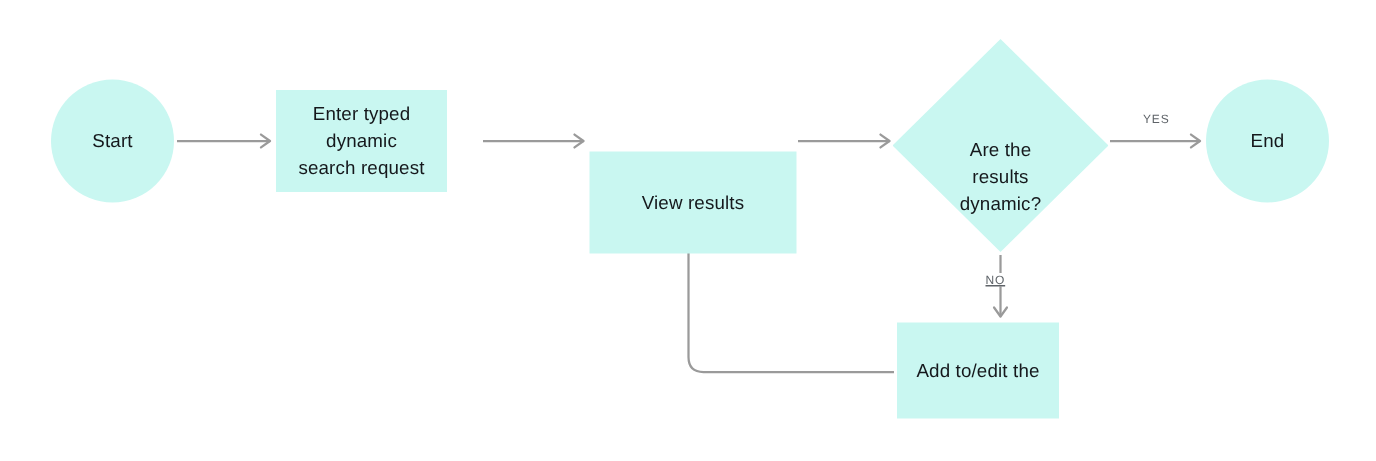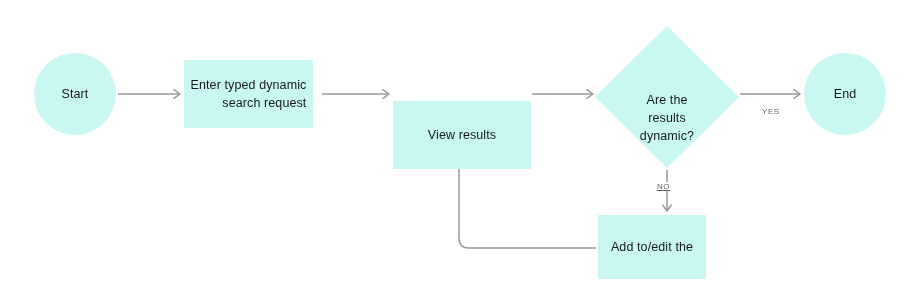--- a/index.html
+++ b/index.html
@@ -100,21 +100,21 @@
       <line x1="667" y1="170" x2="667" y2="211" marker-end="url(#chev)"></line>
 
       <path d="M 596 248 L 469 248 Q 459 248 459 238 L 459 134" marker-end="url(#chev)"></path>
     </g>
   </svg>
 
   <div class="node node-terminal" style="left:34px; top:53px; width:82px; height:82px;">
     <span>Start</span>
   </div>
 
-  <div class="node node-process" style="left:184px; top:60px; width:129px; height:68px;text-align:right;">
+  <div class="node node-process" style="left:184px; top:60px; width:114px; height:68px;">
     <span>
       <span>Enter typed dynamic</span><br>
       <span>search request</span>
     </span>
   </div>
 
   <div class="node node-process" style="left:393px; top:60px; width:138px; height:68px;margin-top:41px;">
     <span>View results</span>
   </div>
 
@@ -130,17 +130,17 @@
   <div class="node node-terminal" style="left:804px; top:53px; width:82px; height:82px;">
     <span>End</span>
   </div>
 
   <div class="node node-process" style="left:598px; top:215px; width:108px; height:64px;">
     <span>
       <span>Add to/edit the</span><br>
     </span>
   </div>
 
-  <div class="edge-label" style="left:760px; top:107px;">YES</div>
+  <div class="edge-label" style="left:760px; top:75px;">YES</div>
 
   <div class="edge-label" style="left:655px; top:182px;text-decoration:underline;">NO</div>
 
 </div>
 
 </body></html>

